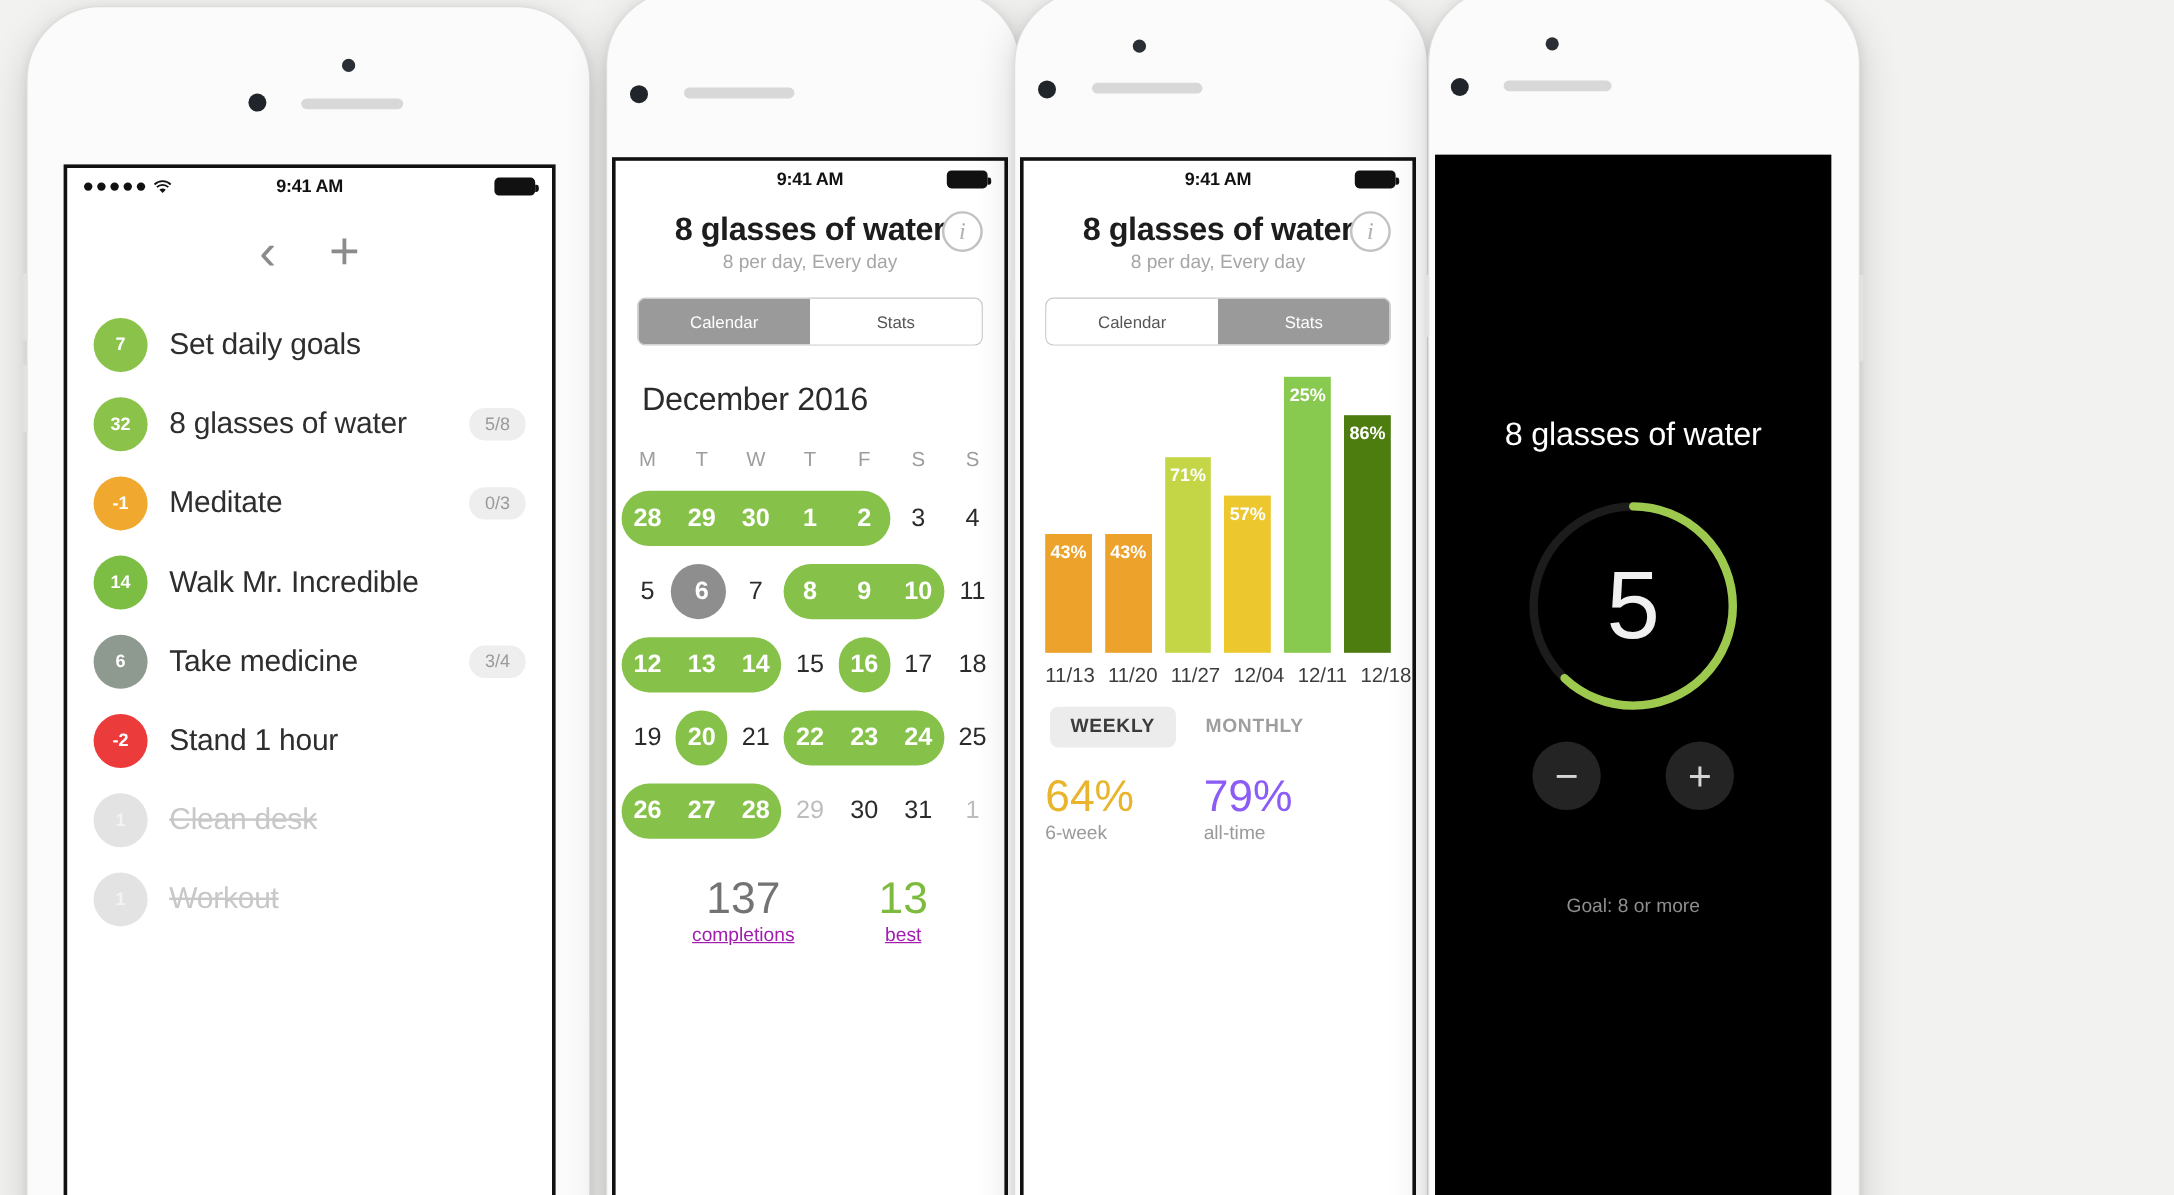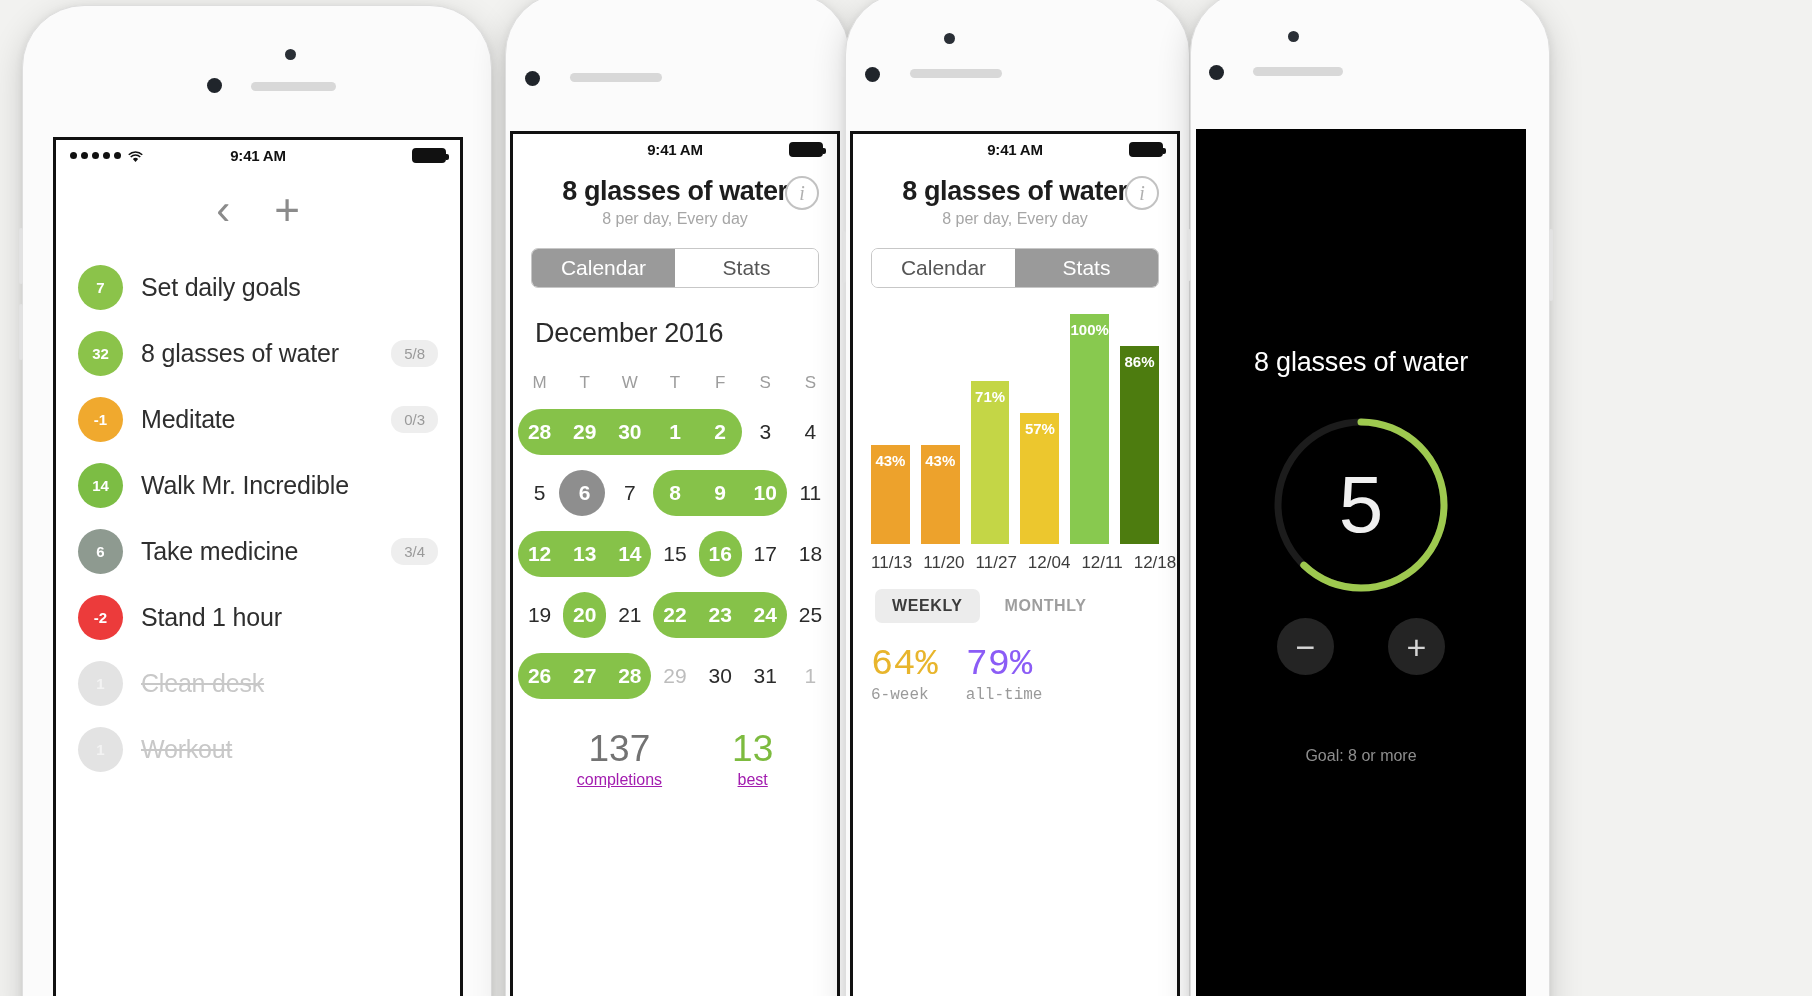--- a/index.html
+++ b/index.html
@@ -102,21 +102,21 @@
     width: 34px; height: 34px; border-radius: 50%; border: 2px solid #c2c2c2;
     color: #b0b0b0; font-size: 20px; font-style: italic;
     display: flex; align-items: center; justify-content: center; font-family: "Liberation Serif", serif;
   }
   .segmented {
     margin: 14px 18px 0; height: 40px; border-radius: 7px; overflow: hidden;
     display: flex; border: 1px solid #c7c7c7;
   }
   .seg {
     flex: 1; display: flex; align-items: center; justify-content: center;
-    font-size: 21px; color: #555; background: #fff;
+    font-size: 14px; color: #555; background: #fff;
   }
   .seg.active { background: #9a9a9a; color: #fff; }
 
   
   .cal-month { font-size: 27px; color: #2b2b2b; padding: 30px 0 16px 22px; letter-spacing: -0.3px; }
   .cal-grid { padding: 0 4px; }
   .cal-row { display: flex; height: 61px; align-items: center; position: relative; }
   .cal-dow { height: 36px; }
   .cal-cell {
     flex: 1; display: flex; align-items: center; justify-content: center;
@@ -153,21 +153,21 @@
     font-size: 15px; color: #fff; font-weight: 700;
   }
   .chart-x { display: flex; gap: 11px; padding: 9px 18px 0; }
   .chart-x span { flex: 1; text-align: center; font-size: 17px; color: #3d3d3d; }
   .chart-toggle { display: flex; gap: 8px; padding: 16px 22px 0; }
   .ctog {
     font-size: 16px; font-weight: 700; letter-spacing: 0.6px; color: #9e9e9e;
     padding: 8px 17px; border-radius: 7px;
   }
   .ctog.active { background: #ececec; color: #3b3b3b; }
-  .chart-stats { display: flex; gap: 28px; padding: 20px 1px 0 18px; font-family: Liberation Mono, monospace; }
+  .chart-stats { display: flex; gap: 58px; padding: 20px 1px 0 18px; }
   .chart-stats .v { font-size: 37px; color: #e8b52c; font-weight: 400; }
   .chart-stats .v.green { color: #8b5cf6; }
   .chart-stats .l { font-size: 16px; color: #9a9a9a; margin-top: 1px; }
 
   
   .dark-screen { background: #000; color: #fff; }
   .dark-title {
     text-align: center; font-size: 27px; color: #fff; font-weight: 400;
     padding-top: 0; letter-spacing: -0.2px;
   }
@@ -404,21 +404,21 @@
               <div class="bar-val">71%</div>
             </div>
           </div>
           <div class="bar-col">
             <div class="bar" style="height: 57%; background: rgb(236, 199, 46);">
               <div class="bar-val">57%</div>
             </div>
           </div>
           <div class="bar-col">
             <div class="bar" style="height: 100%; background: rgb(136, 201, 79);">
-              <div class="bar-val">100%</div>
+              <div class="bar-val">25%</div>
             </div>
           </div>
           <div class="bar-col">
             <div class="bar" style="height: 86%; background: #4d7c0f;">
               <div class="bar-val">86%</div>
             </div>
           </div>
         </div>
       <div class="chart-x" id="p3-xlabels">
           <span>11/13</span>

